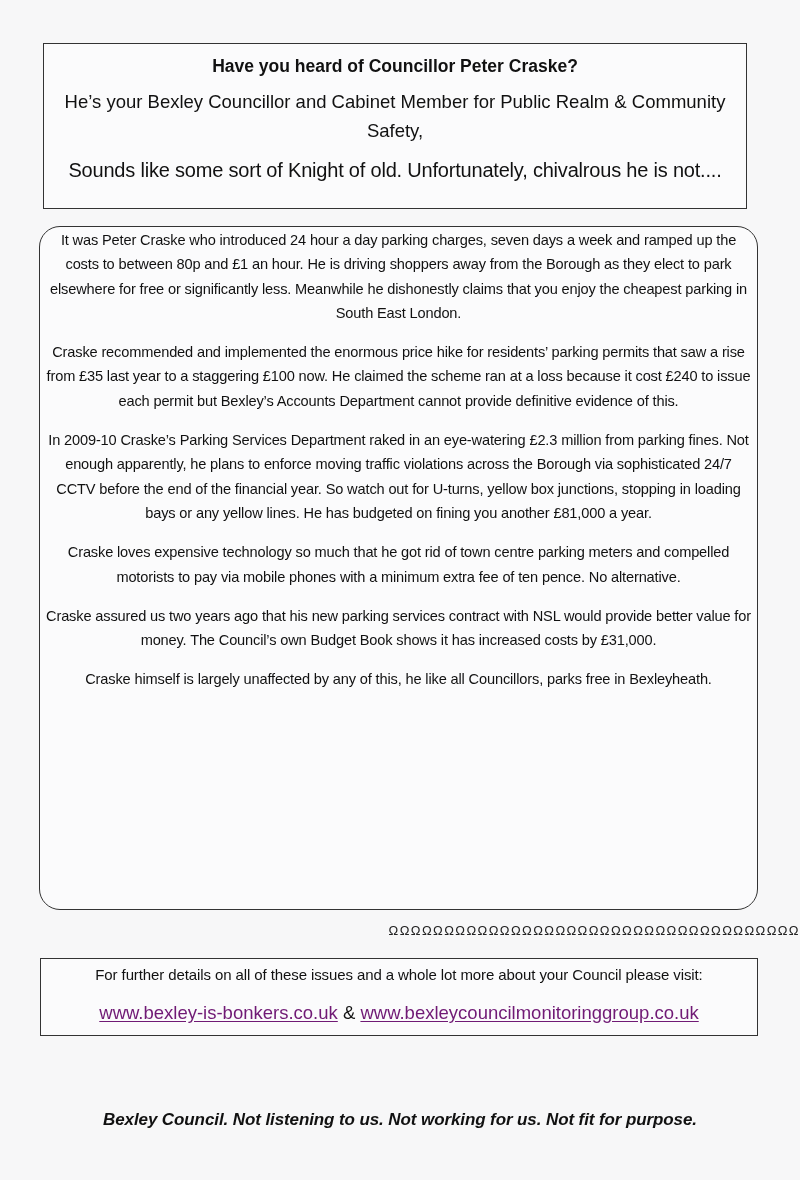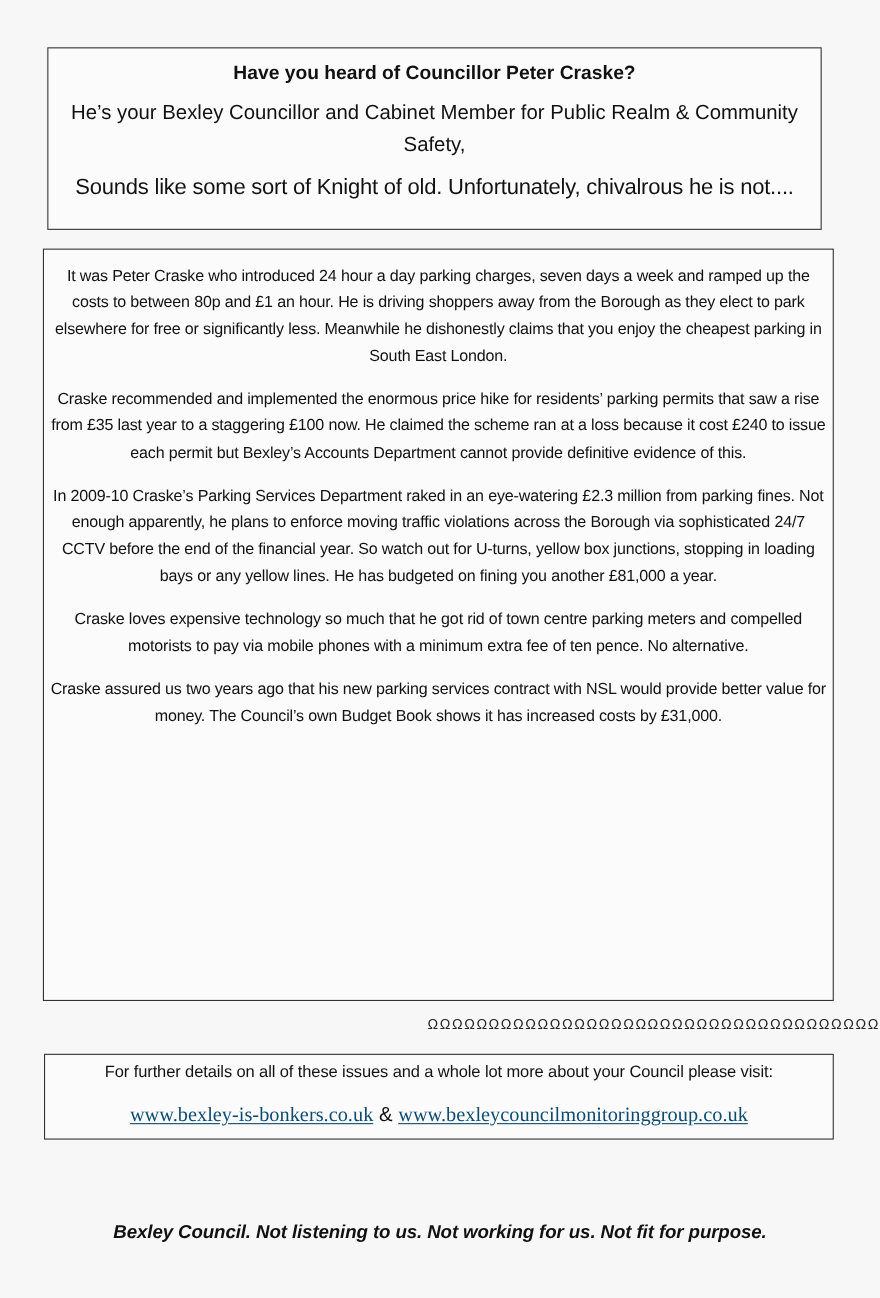--- a/index.html
+++ b/index.html
@@ -40,21 +40,22 @@
     #box-intro .tagline {
       font-size: 20px;
       line-height: 26px;
       margin-top: 12px;
       white-space: nowrap;
       letter-spacing: -0.2px;
     }
     #box-body {
       left: 39px; top: 226px; width: 719px; height: 684px;
       text-align: center;
-      padding: 12px 6px 0 6px;
+      padding: 1px 6px 0 6px;
+      border-radius: 21px;
     }
     #box-body p {
       margin: 0 0 15px 0;
       font-size: 14.6px;
       line-height: 24.3px;
       letter-spacing: -0.15px;
     }
     #omega-row {
       position: absolute;
       left: 0; width: 800px; top: 923px;
@@ -74,24 +75,23 @@
       padding: 0 8px;
       letter-spacing: -0.1px;
     }
     #box-links .links {
       margin-top: 14px;
       font-size: 18.5px;
       line-height: 24px;
       white-space: nowrap;
     }
     #box-links a {
-      color: #0c4a6e;
+      color: #701a75;
       text-decoration: underline;
       text-underline-offset: 2px;
-      font-family: Liberation Serif, serif;
     }
     #slogan {
       position: absolute;
       left: 0; width: 800px; top: 1110px;
       text-align: center;
       font-weight: bold;
       font-style: italic;
       font-size: 17px;
       letter-spacing: -0.1px;
     }
@@ -104,20 +104,21 @@
   <div class="subhead">He’s your Bexley Councillor and Cabinet Member for Public Realm &amp; Community Safety,</div>
   <div class="tagline">Sounds like some sort of Knight of old. Unfortunately, chivalrous he is not....</div>
 </div>
 
 <div class="box" id="box-body">
   <p>It was Peter Craske who introduced 24 hour a day parking charges, seven days a week and ramped up the costs to between 80p and £1 an hour. He is driving shoppers away from the Borough as they elect to park elsewhere for free or significantly less. Meanwhile he dishonestly claims that you enjoy the cheapest parking in South East London.</p>
   <p>Craske recommended and implemented the enormous price hike for residents’ parking permits that saw a rise from £35 last year to a staggering £100 now. He claimed the scheme ran at a loss because it cost  £240 to issue each permit but Bexley’s Accounts Department cannot provide definitive evidence of this.</p>
   <p>In 2009-10 Craske’s Parking Services Department raked in an eye-watering £2.3 million from parking fines. Not enough apparently, he plans to enforce moving traffic violations across the Borough via sophisticated 24/7 CCTV before the end of the financial year. So watch out for U-turns, yellow box junctions, stopping in loading bays or any yellow lines. He has budgeted on fining you another £81,000 a year.</p>
   <p>Craske loves expensive technology so much that he got rid of town centre parking meters and compelled motorists to pay via mobile phones with a minimum extra fee of ten pence. No alternative.</p>
   <p>Craske assured us two years ago that his new parking services contract with NSL would provide better value for money. The Council’s own Budget Book shows it has increased costs by £31,000.</p>
+  <p>Craske himself is largely unaffected by any of this, he like all Councillors, parks free in Bexleyheath.</p>
 </div>
 
 <div id="omega-row">ΩΩΩΩΩΩΩΩΩΩΩΩΩΩΩΩΩΩΩΩΩΩΩΩΩΩΩΩΩΩΩΩΩΩΩΩΩ</div>
 
 <div class="box" id="box-links">
   <div class="details">For further details on all of these issues and a whole lot more about your Council please visit:</div>
   <div class="links">
     <a>www.bexley-is-bonkers.co.uk</a><span> &amp; </span><a>www.bexleycouncilmonitoringgroup.co.uk</a>
   </div>
 </div>

